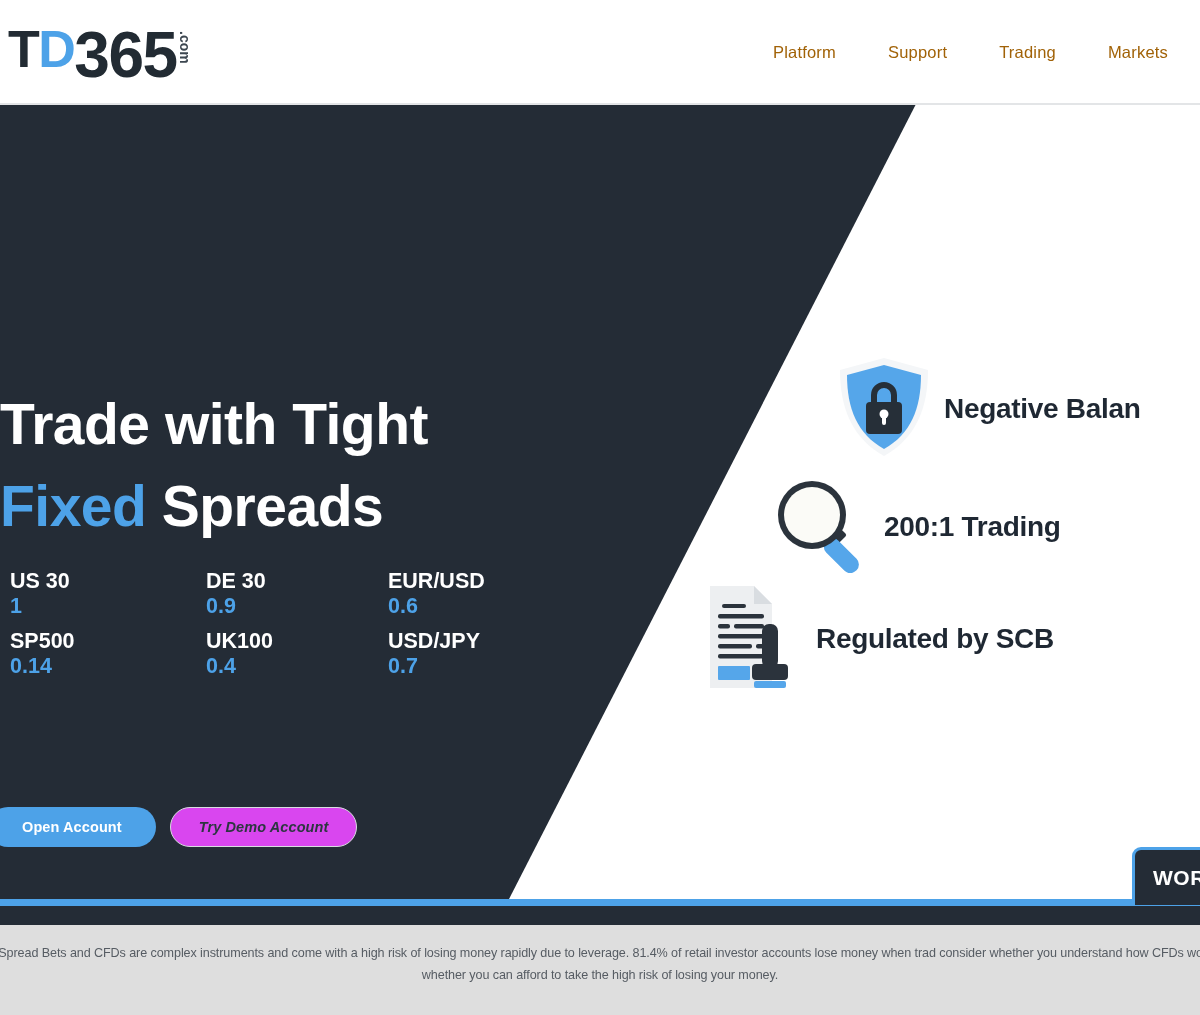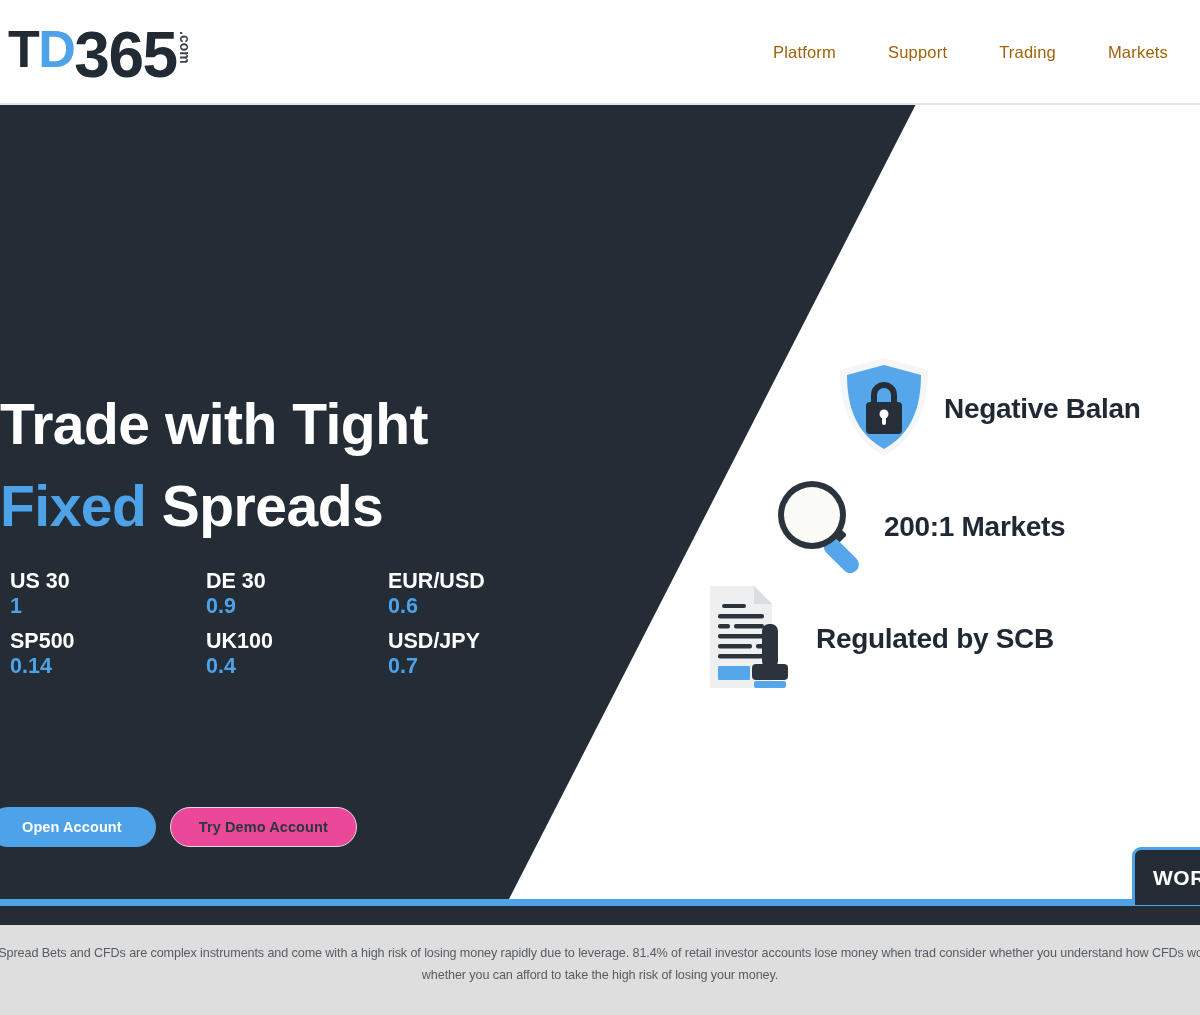--- a/index.html
+++ b/index.html
@@ -84,22 +84,22 @@
   .btn {
     border: none; cursor: pointer; border-radius: 30px;
     font-size: 14.5px; font-weight: 700; letter-spacing: 0.1px;
     font-family: "Liberation Sans", sans-serif;
   }
   .btn-primary {
     background: #4da2e8; color: #ffffff;
     padding: 12px 34px;
   }
   .btn-secondary {
-    background: #ec4899; color: #2c3640;
-    padding: 11px 28px; border: 1px solid #d8dce0;
+    background: #d946ef; color: #2c3640;
+    padding: 11px 28px; border: 1px solid #d8dce0; font-style: italic;
   }
 
   
   .features { position: absolute; left: 0; top: 0; width: 1200px; height: 797px; }
   .feature { position: absolute; display: flex; align-items: flex-end; }
   .feature-label {
     font-size: 28px; font-weight: 800; color: #1f2833;
     letter-spacing: -0.3px; white-space: nowrap;
   }
   .f1 { left: 836px; top: 242px; }
@@ -226,21 +226,21 @@
 
         <div class="feature f2">
           <span class="ico">
             <svg width="102" height="96" viewBox="0 0 102 96">
               <rect x="58" y="52" width="14" height="13" rx="2" transform="rotate(-45 65 58)" fill="#2b333c"></rect>
               <rect x="61" y="58" width="17" height="42" rx="8" transform="rotate(-45 69 79)" fill="#55a6ea"></rect>
               <circle cx="40" cy="38" r="34" fill="#2b333c"></circle>
               <circle cx="40" cy="38" r="28" fill="#fbfbf7"></circle>
             </svg>
           </span>
-          <span class="feature-label">200:1 Markets</span>
+          <span class="feature-label">200:1 Trading</span>
         </div>
 
         <div class="feature f3">
           <span class="ico">
             <svg width="104" height="110" viewBox="0 0 104 110">
               <path d="M10 4 h44 l18 18 v84 h-62 z" fill="#edeff1"></path>
               <path d="M54 4 l18 18 h-18 z" fill="#d9dde1"></path>
               <g fill="#2b333c">
                 <rect x="22" y="22" width="24" height="4" rx="2"></rect>
                 <rect x="18" y="32" width="46" height="4.5" rx="2"></rect>

